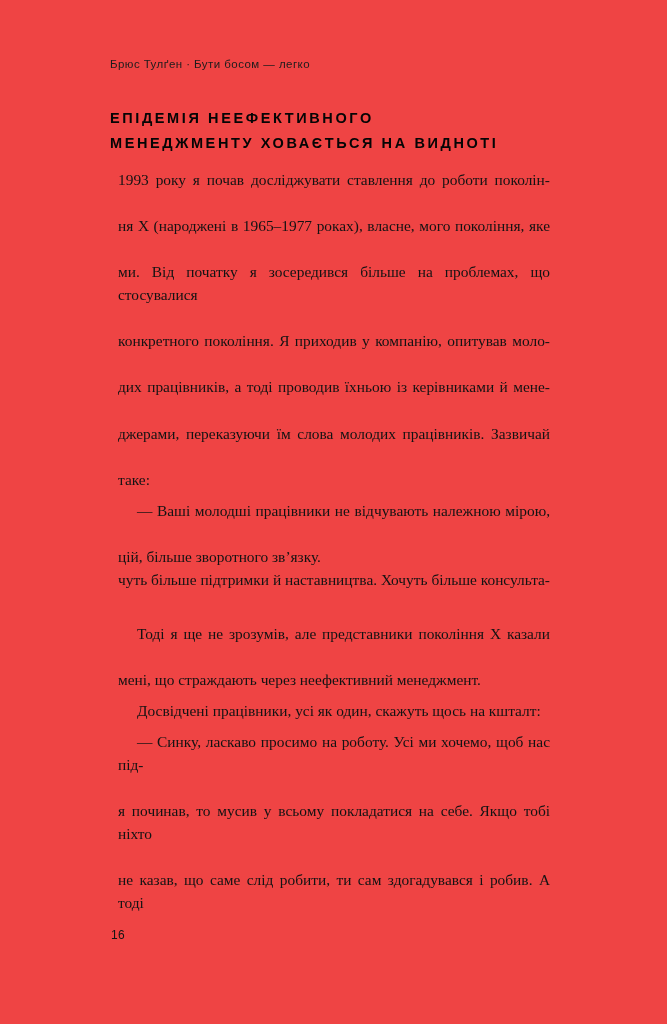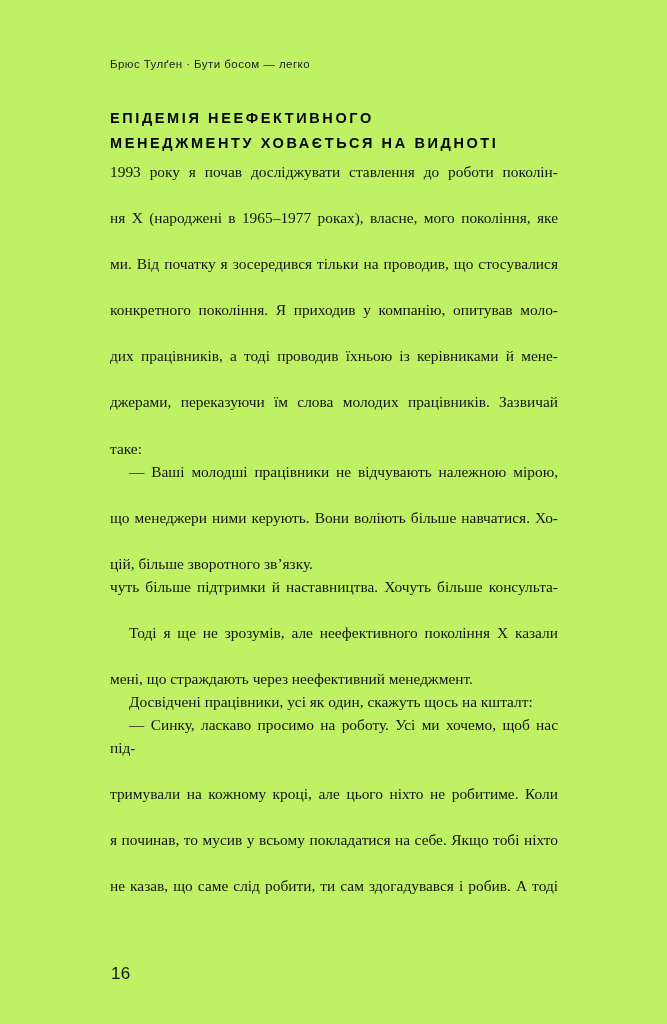--- a/index.html
+++ b/index.html
@@ -14,21 +14,21 @@
     position: relative;
     overflow: hidden;
     font-family: "Liberation Serif", "DejaVu Serif", serif;
     color: #161616;
     -webkit-font-smoothing: antialiased;
   }
 
   .page {
     position: absolute;
     inset: 0;
-    background: #bef264;
+    background: #ef4444;
   }
 
   
   .running-head {
     position: absolute;
     left: 110px;
     top: 58px;
     width: 450px;
     font-family: "Liberation Sans", "DejaVu Sans", sans-serif;
     font-size: 11.5px;
@@ -62,21 +62,21 @@
     top: 160px;
     width: 448px;
     font-size: 15.4px;
     line-height: 23.05px;
     text-align: justify;
     text-justify: inter-word;
     color: #131313;
     hyphens: manual;
   }
   .body-text p {
-    margin: 0;
+    margin: 8px;
     text-indent: 0;
   }
   
   .ln {
     display: block;
     text-align: justify;
     white-space: pre-wrap;
   }
   .ln::after {
     content: "";
@@ -90,69 +90,66 @@
   .ln.indent {
     text-indent: 19px;
   }
 
   
   .folio {
     position: absolute;
     left: 111px;
     top: 928px;
     font-family: "Liberation Sans", "DejaVu Sans", sans-serif;
-    font-size: 17px;
+    font-size: 12px;
     letter-spacing: 0.4px;
     color: #141414;
-    margin-top: 36px;
   }
 </style>
 </head>
 <body>
 
 <div class="page">
 
   <div class="running-head">Брюс Тулґен · Бути босом — легко</div>
 
   <h1 class="chapter-title">
     <span class="tline">Епідемія неефективного</span>
     <span class="tline">менеджменту ховається на видноті</span>
   </h1>
 
   <div class="body-text">
 
     <p>
       <span class="ln">1993 року я почав досліджувати ставлення до роботи поколін-</span>
       <span class="ln">ня X (народжені в 1965–1977 роках), власне, мого покоління, яке</span>
-      <span class="ln">ми. Від початку я зосередився тільки на проводив, що стосувалися</span>
+      <span class="ln">ми. Від початку я зосередився більше на проблемах, що стосувалися</span>
       <span class="ln">конкретного покоління. Я приходив у компанію, опитував моло-</span>
       <span class="ln">дих працівників, а тоді проводив їхньою із керівниками й мене-</span>
       <span class="ln">джерами, переказуючи їм слова молодих працівників. Зазвичай</span>
       <span class="ln last">таке:</span>
     </p>
 
     <p>
       <span class="ln indent">— Ваші молодші працівники не відчувають належною мірою,</span>
-      <span class="ln">що менеджери ними керують. Вони воліють більше навчатися. Хо-</span>
       <span class="ln last">цій, більше зворотного зв’язку.</span>
       <span class="ln">чуть більше підтримки й наставництва. Хочуть більше консульта-</span>
     </p>
 
     <p>
-      <span class="ln indent">Тоді я ще не зрозумів, але неефективного покоління X казали</span>
+      <span class="ln indent">Тоді я ще не зрозумів, але представники покоління X казали</span>
       <span class="ln last">мені, що страждають через неефективний менеджмент.</span>
     </p>
 
     <p>
       <span class="ln indent last">Досвідчені працівники, усі як один, скажуть щось на кшталт:</span>
     </p>
 
     <p>
       <span class="ln indent">— Синку, ласкаво просимо на роботу. Усі ми хочемо, щоб нас під-</span>
-      <span class="ln">тримували на кожному кроці, але цього ніхто не робитиме. Коли</span>
       <span class="ln">я починав, то мусив у всьому покладатися на себе. Якщо тобі ніхто</span>
       <span class="ln">не казав, що саме слід робити, ти сам здогадувався і робив. А тоді</span>
 
     </p>
 
   </div>
 
   <div class="folio">16</div>
 
 </div>

